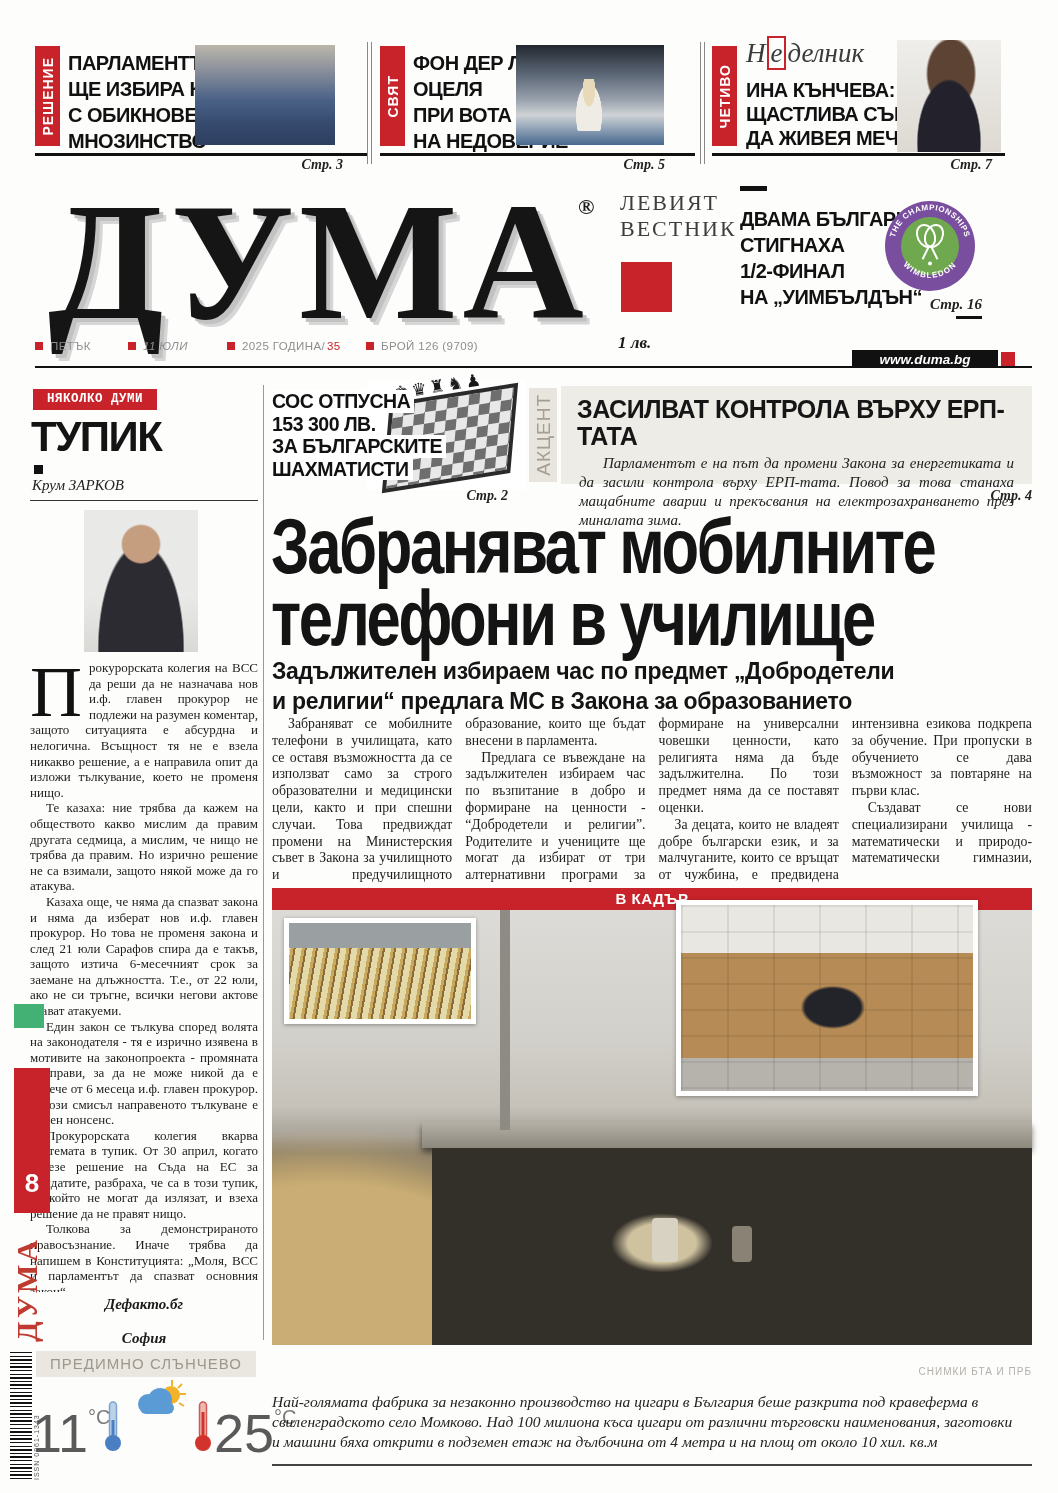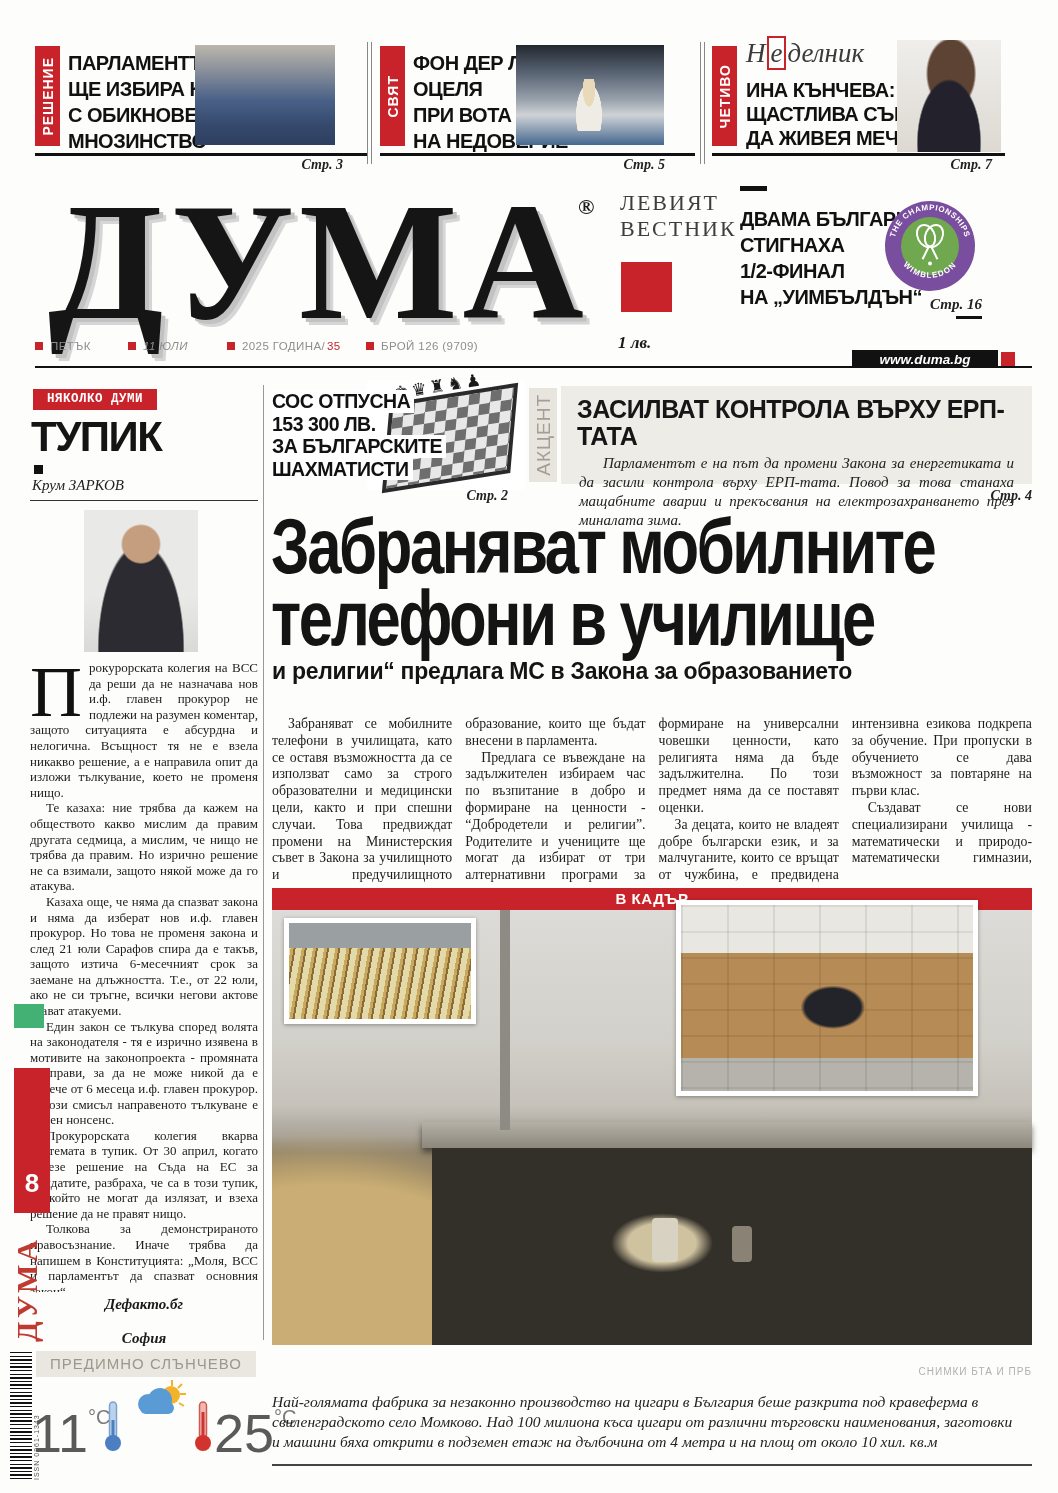--- a/index.html
+++ b/index.html
@@ -254,20 +254,21 @@
     <div class="accent-title" style="padding:10px 16px 4px 16px;">ЗАСИЛВАТ КОНТРОЛА ВЪРХУ ЕРП-ТАТА</div>
     <div class="accent-text" style="padding:0 18px;">Парламентът е на път да промени Закона за енергетиката и да засили контрола върху ЕРП-тата. Повод за това станаха мащабните аварии и прекъсвания на електрозахранването през миналата зима.</div>
   </div>
   <div class="abs pageref" style="left:890px;top:488px;width:142px;text-align:right;">Стр. 4</div>
 
   <div class="abs" id="main-headline" style="left:271px;top:510px;width:950px;">
     <div>Забраняват мобилните</div>
     <div>телефони в училище</div>
   </div>
   <div class="abs subhead" style="left:272px;top:656px;">
+    <div>Задължителен избираем час по предмет „Добродетели</div>
     <div>и религии“ предлага МС в Закона за образованието</div>
   </div>
 
   <div class="abs article-body" style="left:272px;top:716px;width:760px;height:172px;overflow:hidden;">
     <p>Забраняват се мобилните телефони в училищата, като се оставя възможността да се използват само за строго образователни и медицински цели, както и при спешни случаи. Това предвиждат промени на Министерския съвет в Закона за училищното и предучилищното образование, които ще бъдат внесени в парламента.</p>
     <p>Предлага се въвеждане на задължителен избираем час по възпитание в добро и формиране на ценности - “Добродетели и религии”. Родителите и учениците ще могат да избират от три алтернативни програми за формиране на универсални човешки ценности, като религията няма да бъде задължителна. По този предмет няма да се поставят оценки.</p>
     <p>За децата, които не владеят добре български език, и за малчуганите, които се връщат от чужбина, е предвидена интензивна езикова подкрепа за обучение. При пропуски в обучението се дава възможност за повтаряне на първи клас.</p>
     <p>Създават се нови специализирани училища - математически и природо-математически гимназии, които ще приемат ученици още след четвърти клас.</p>
 
   </div>

